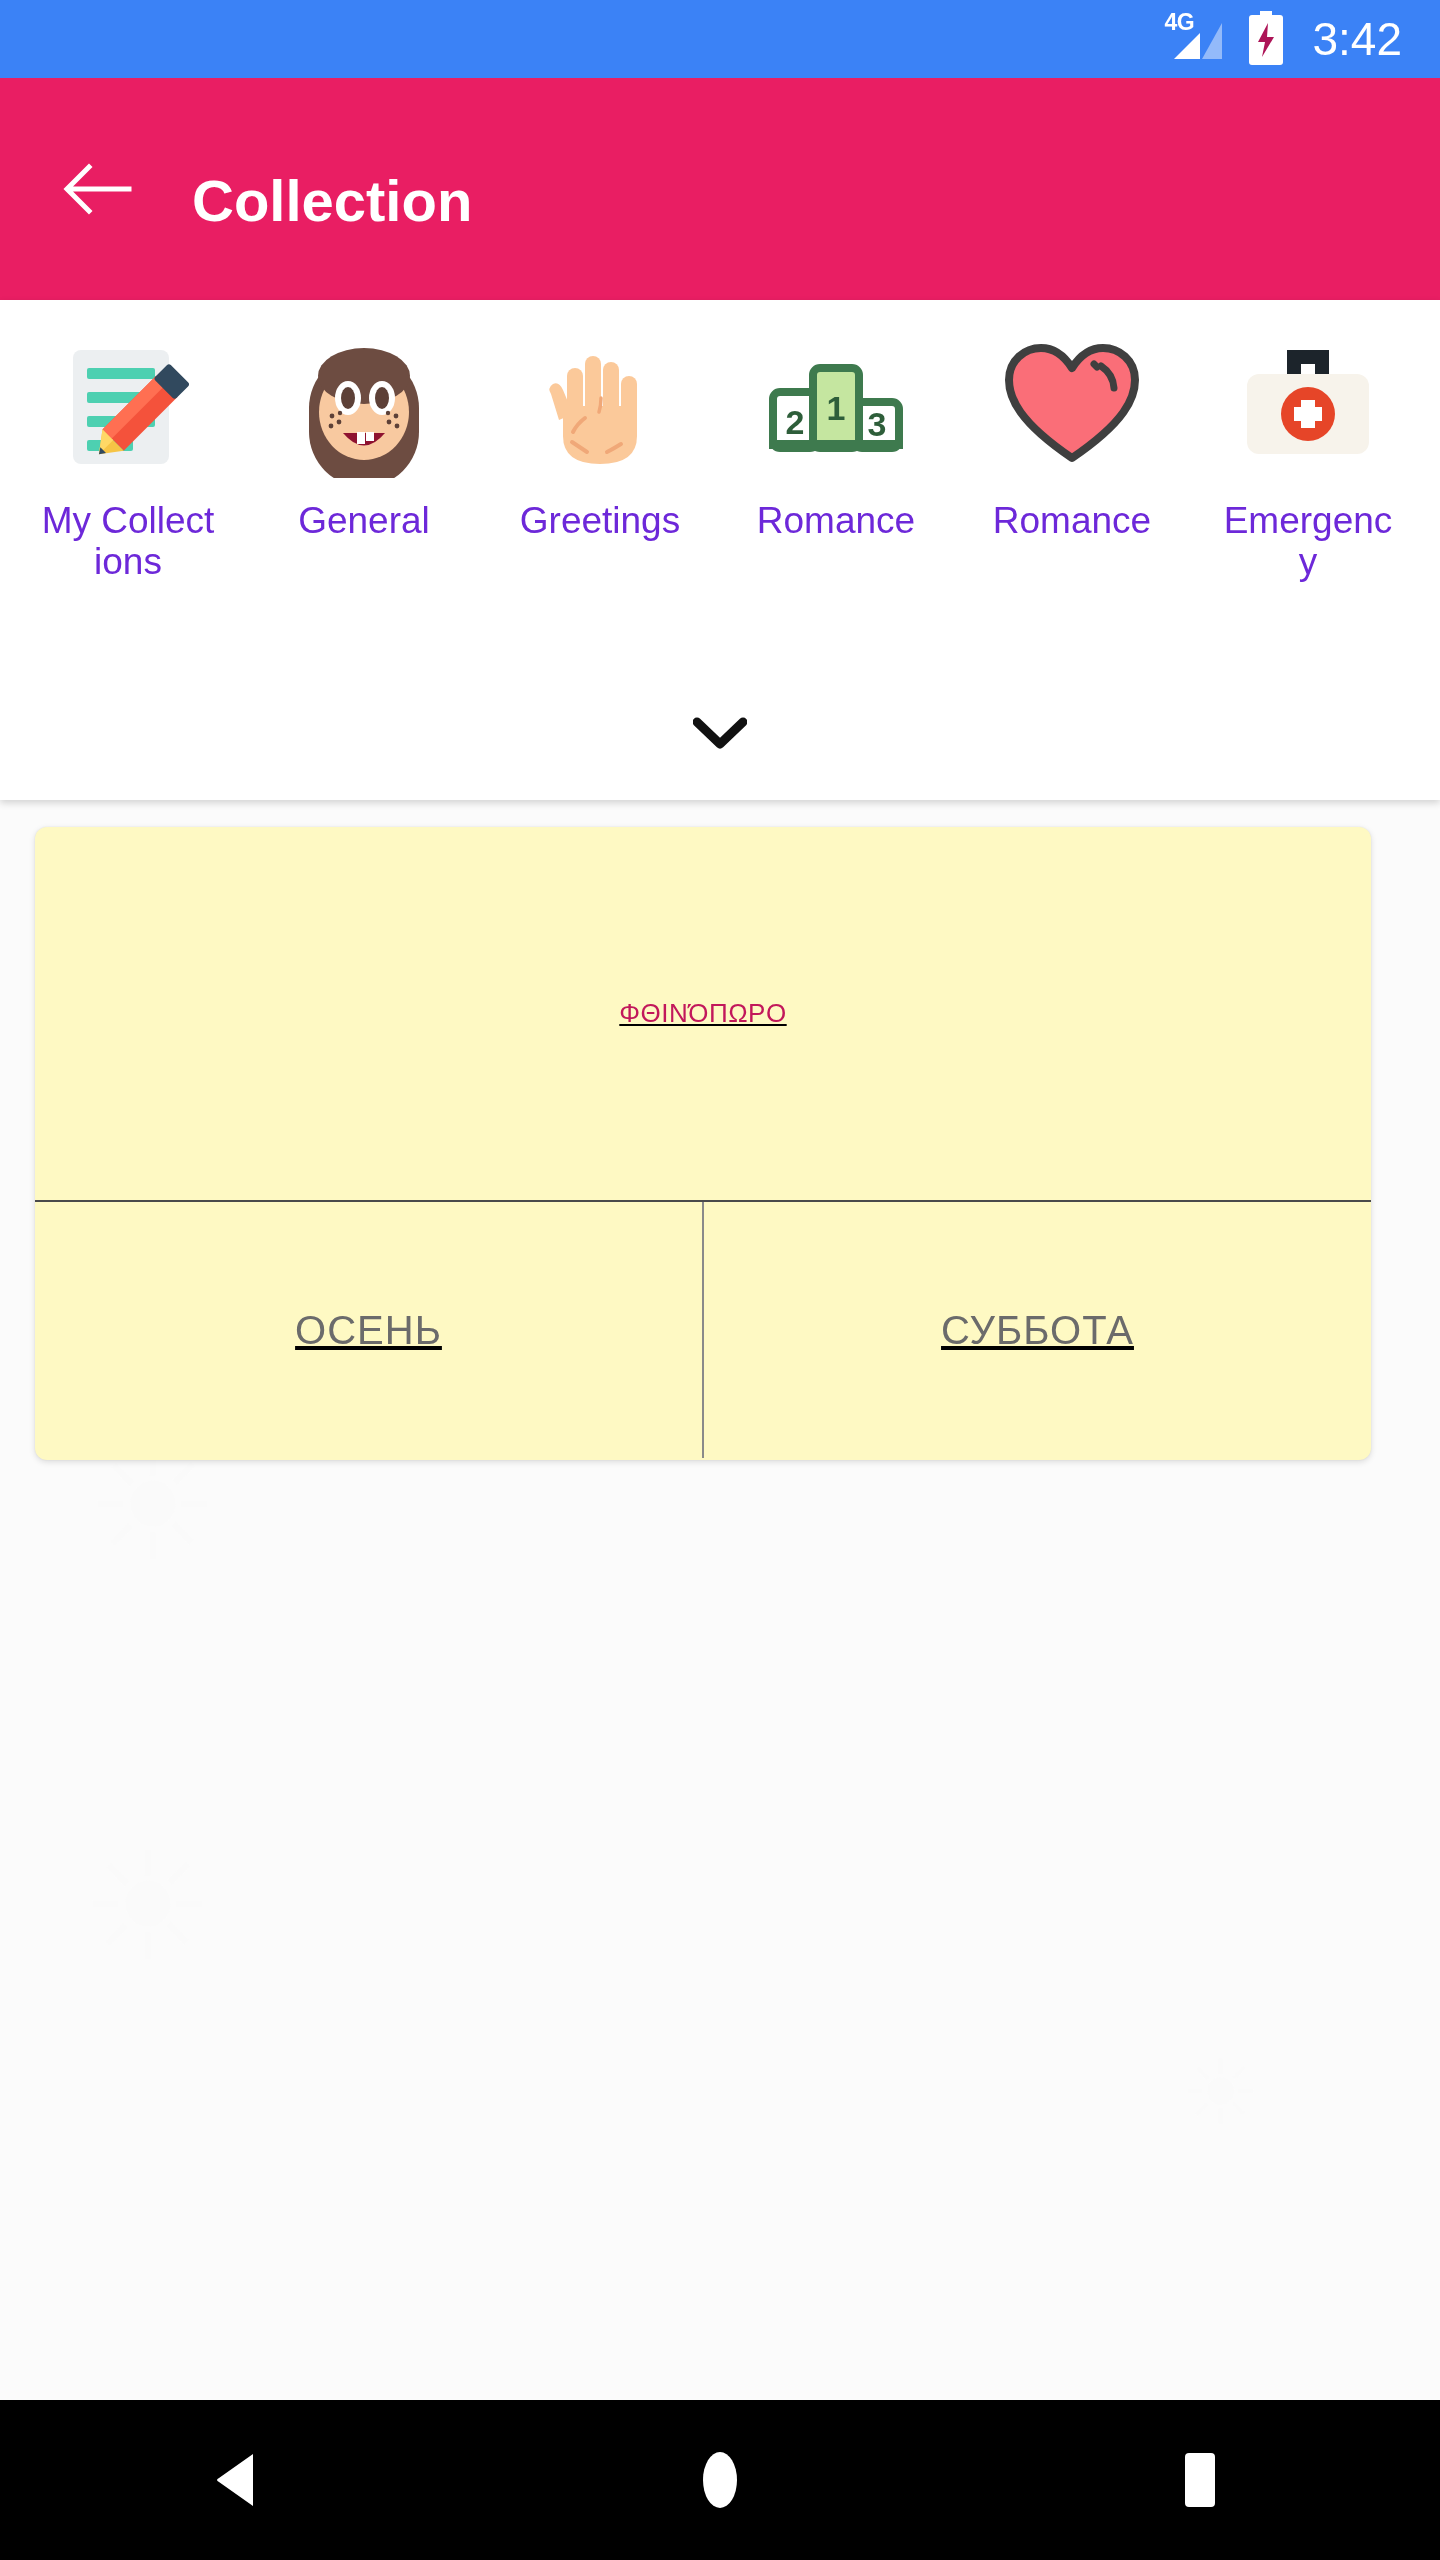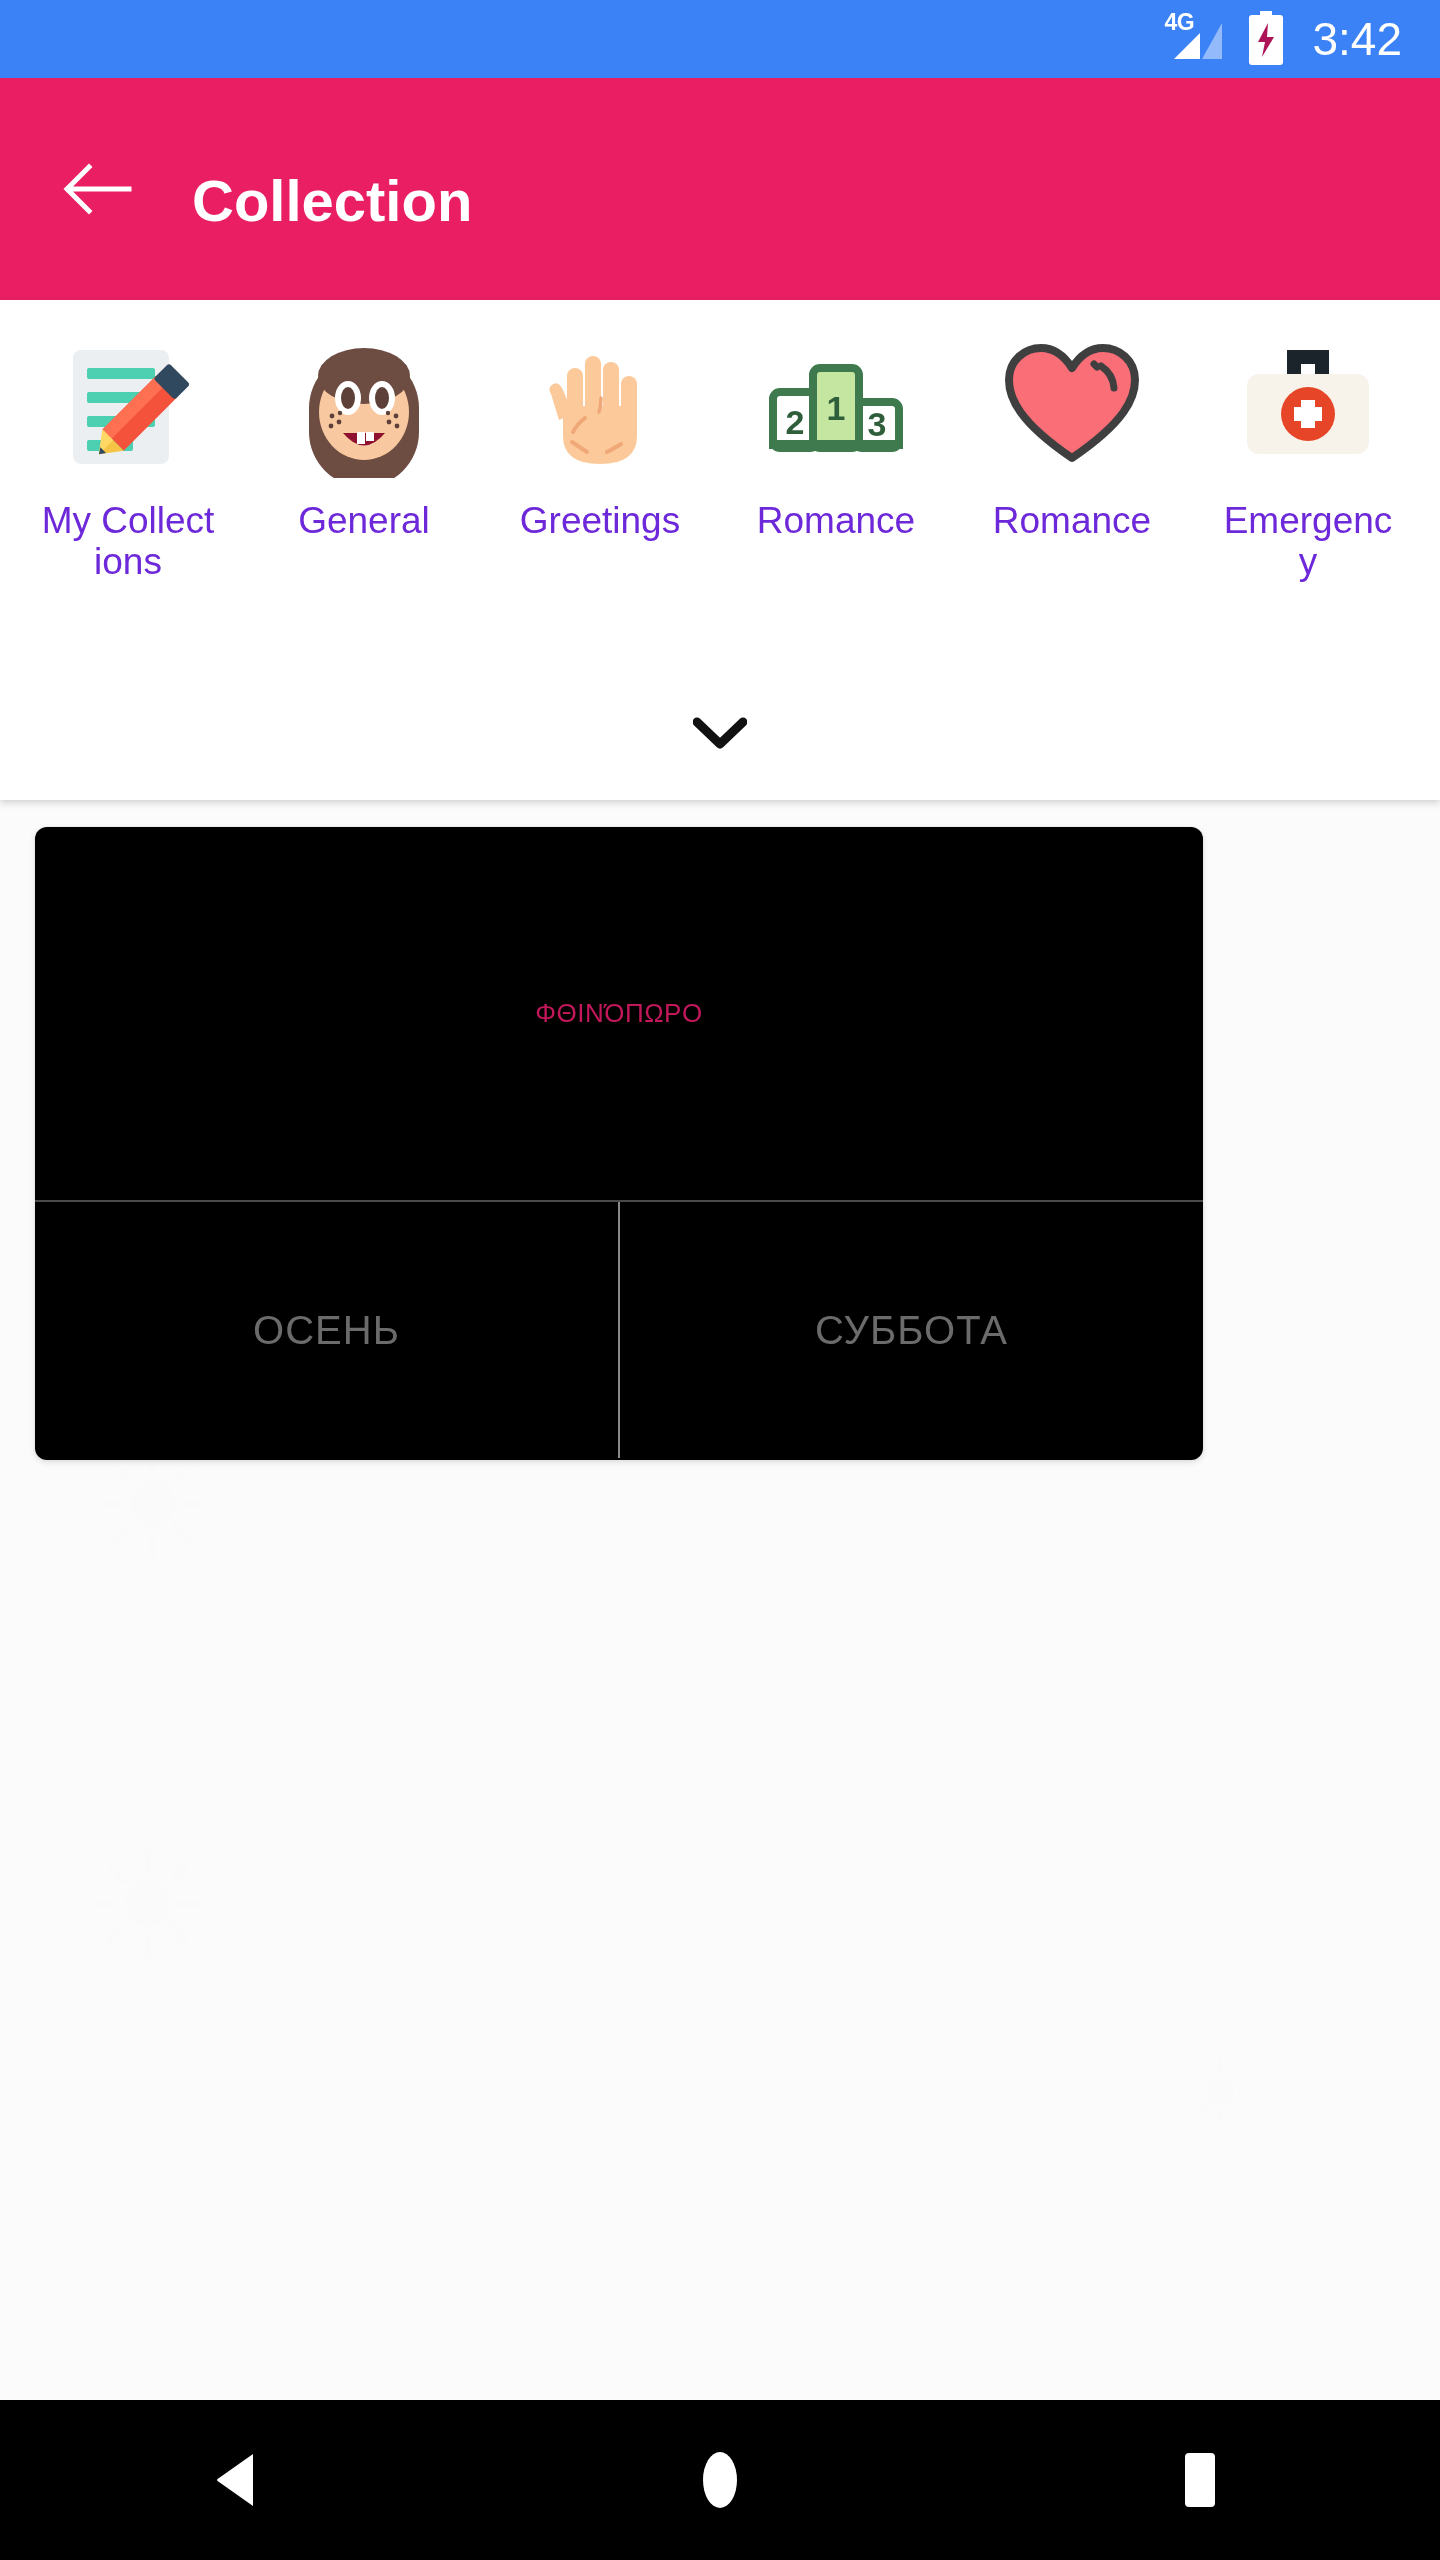--- a/index.html
+++ b/index.html
@@ -101,22 +101,22 @@
   .watermark {
     position:absolute;
     opacity:0.55;
     color:#fafafa;
     font-size:150px;
     user-select:none;
     pointer-events:none;
   }
   #word-card {
     position:absolute; top:27px; left:35px;
-    width:1168px; height:633px;
-    background:#000000;
+    width:1336px; height:633px;
+    background:#fef9c3;
     border-radius:12px;
     box-shadow:0 2px 6px rgba(0,0,0,0.13), 0 0 2px rgba(0,0,0,0.07);
     overflow:hidden;
     text-decoration:underline;
   }
   #card-top {
     position:relative;
     width:100%; height:375px;
     display:flex; align-items:center; justify-content:center;
     border-bottom:2px solid #4a4a4a;

